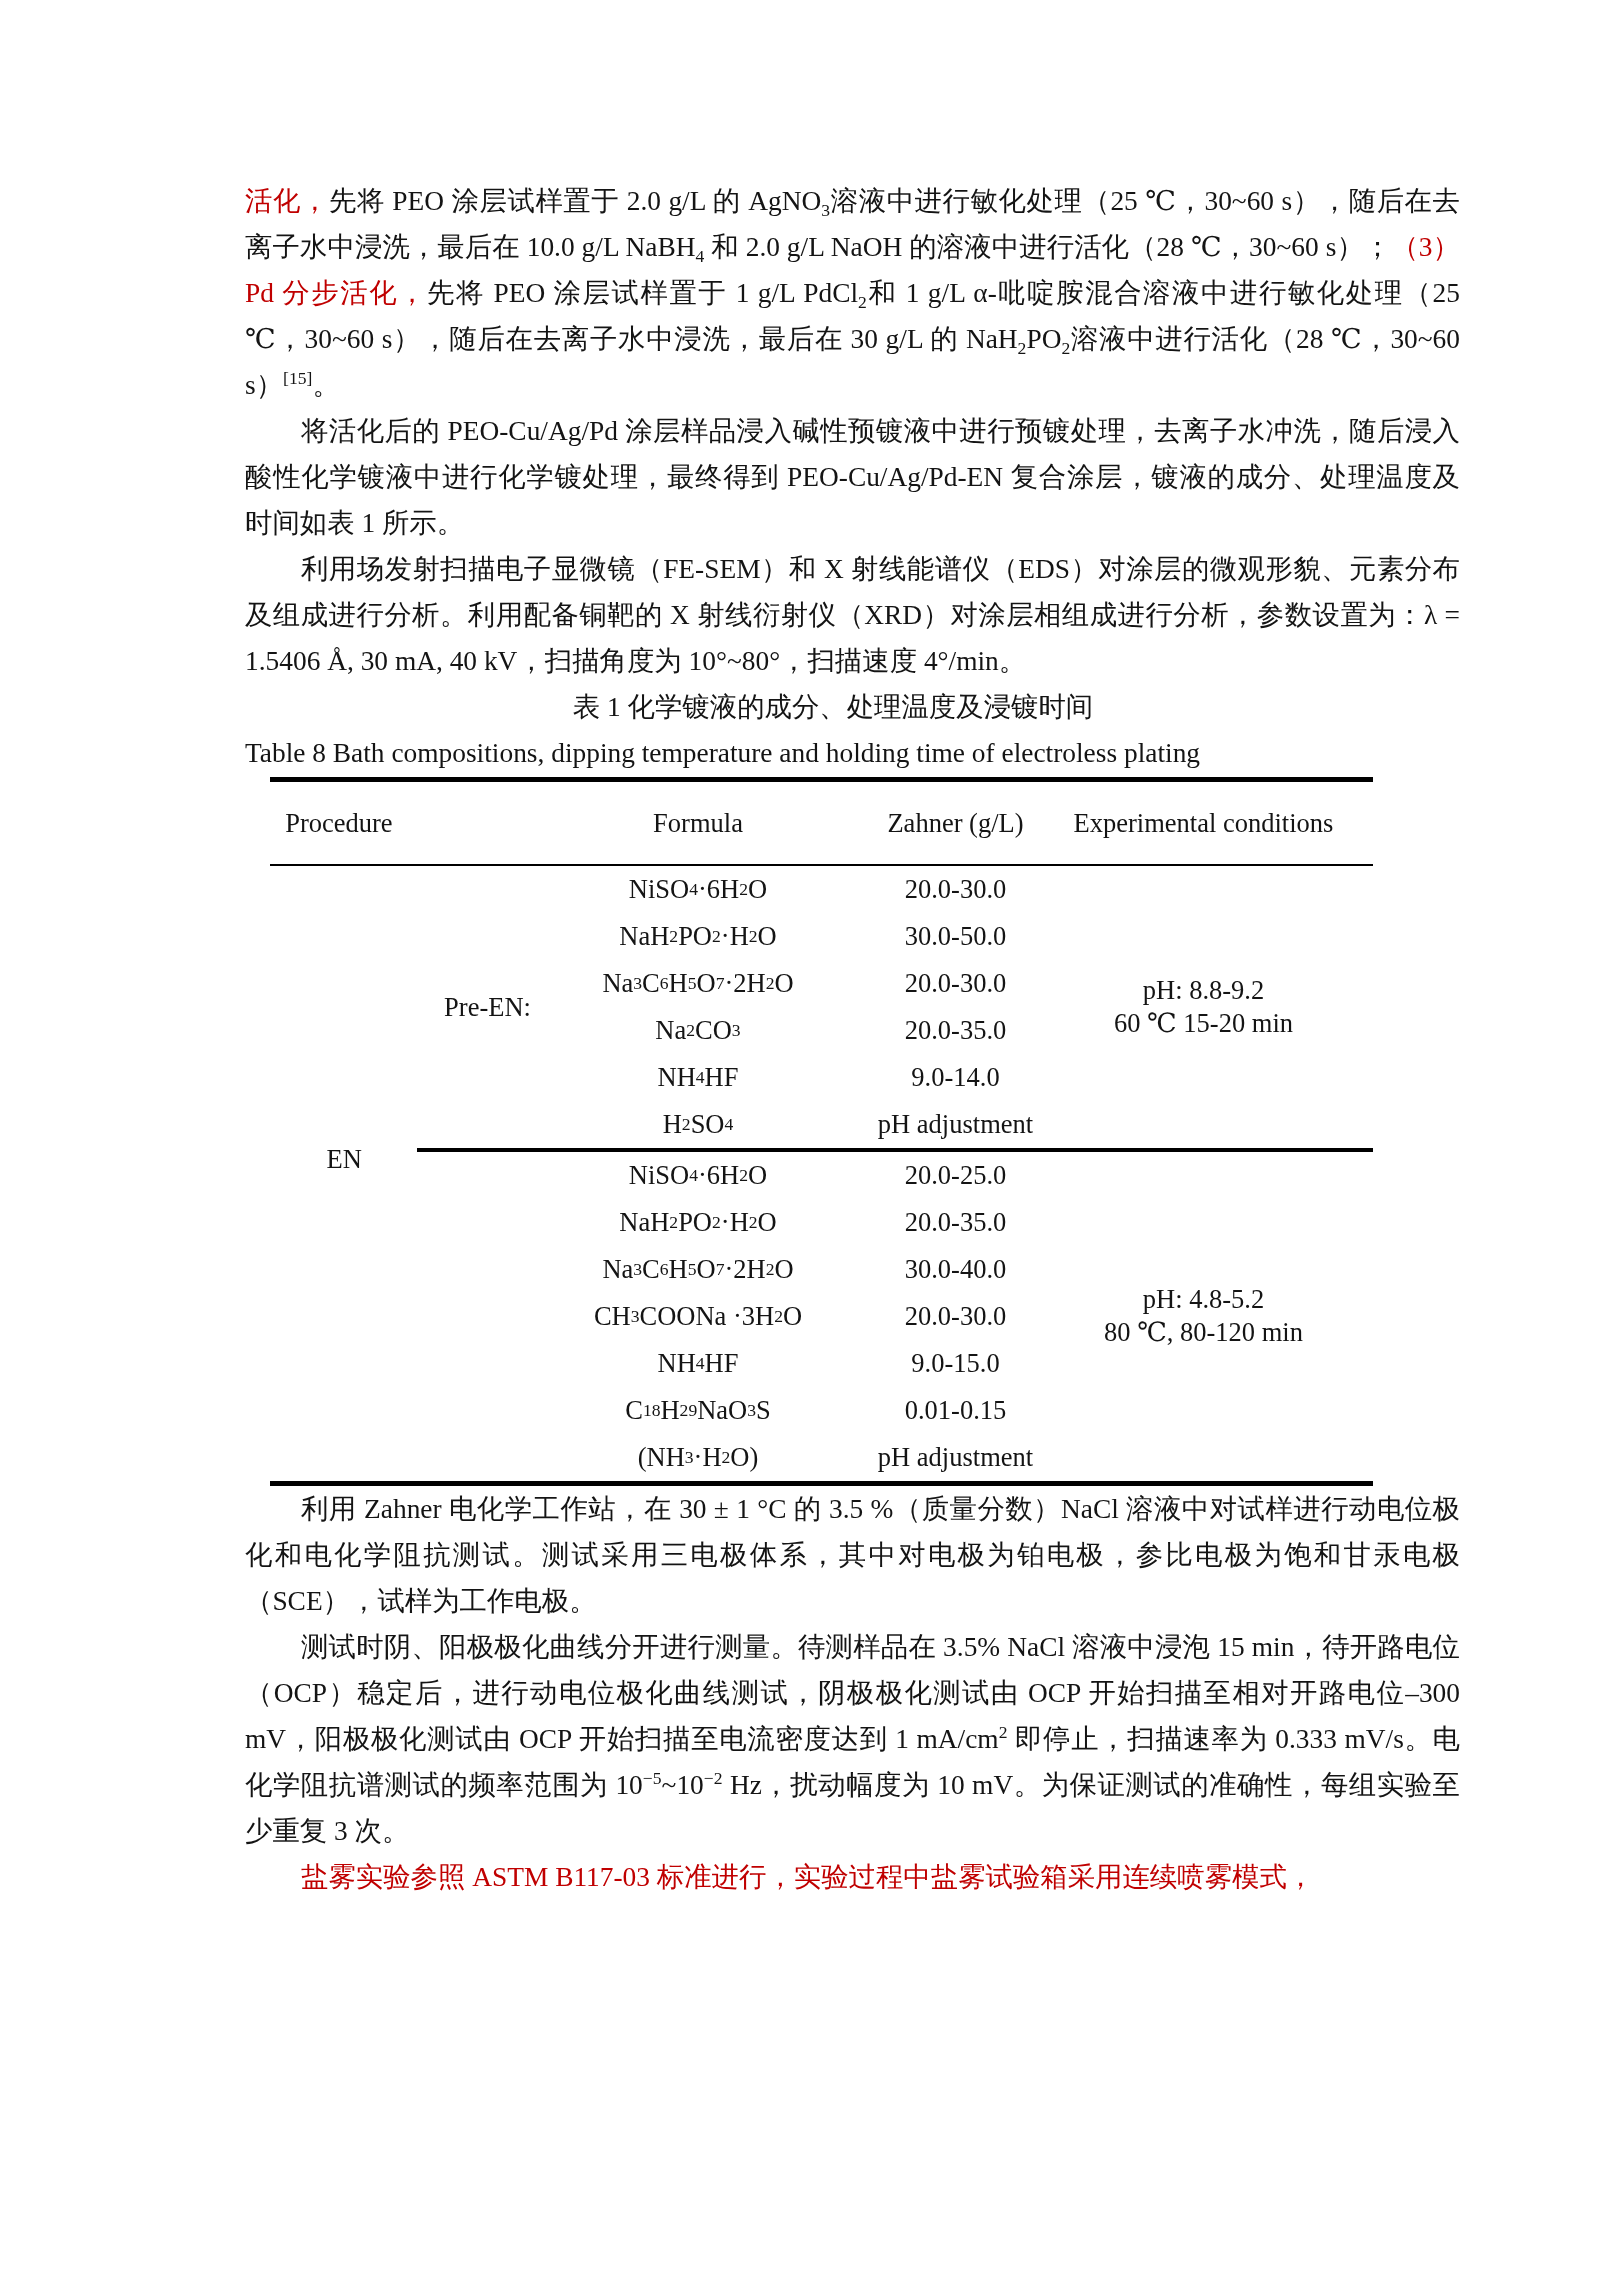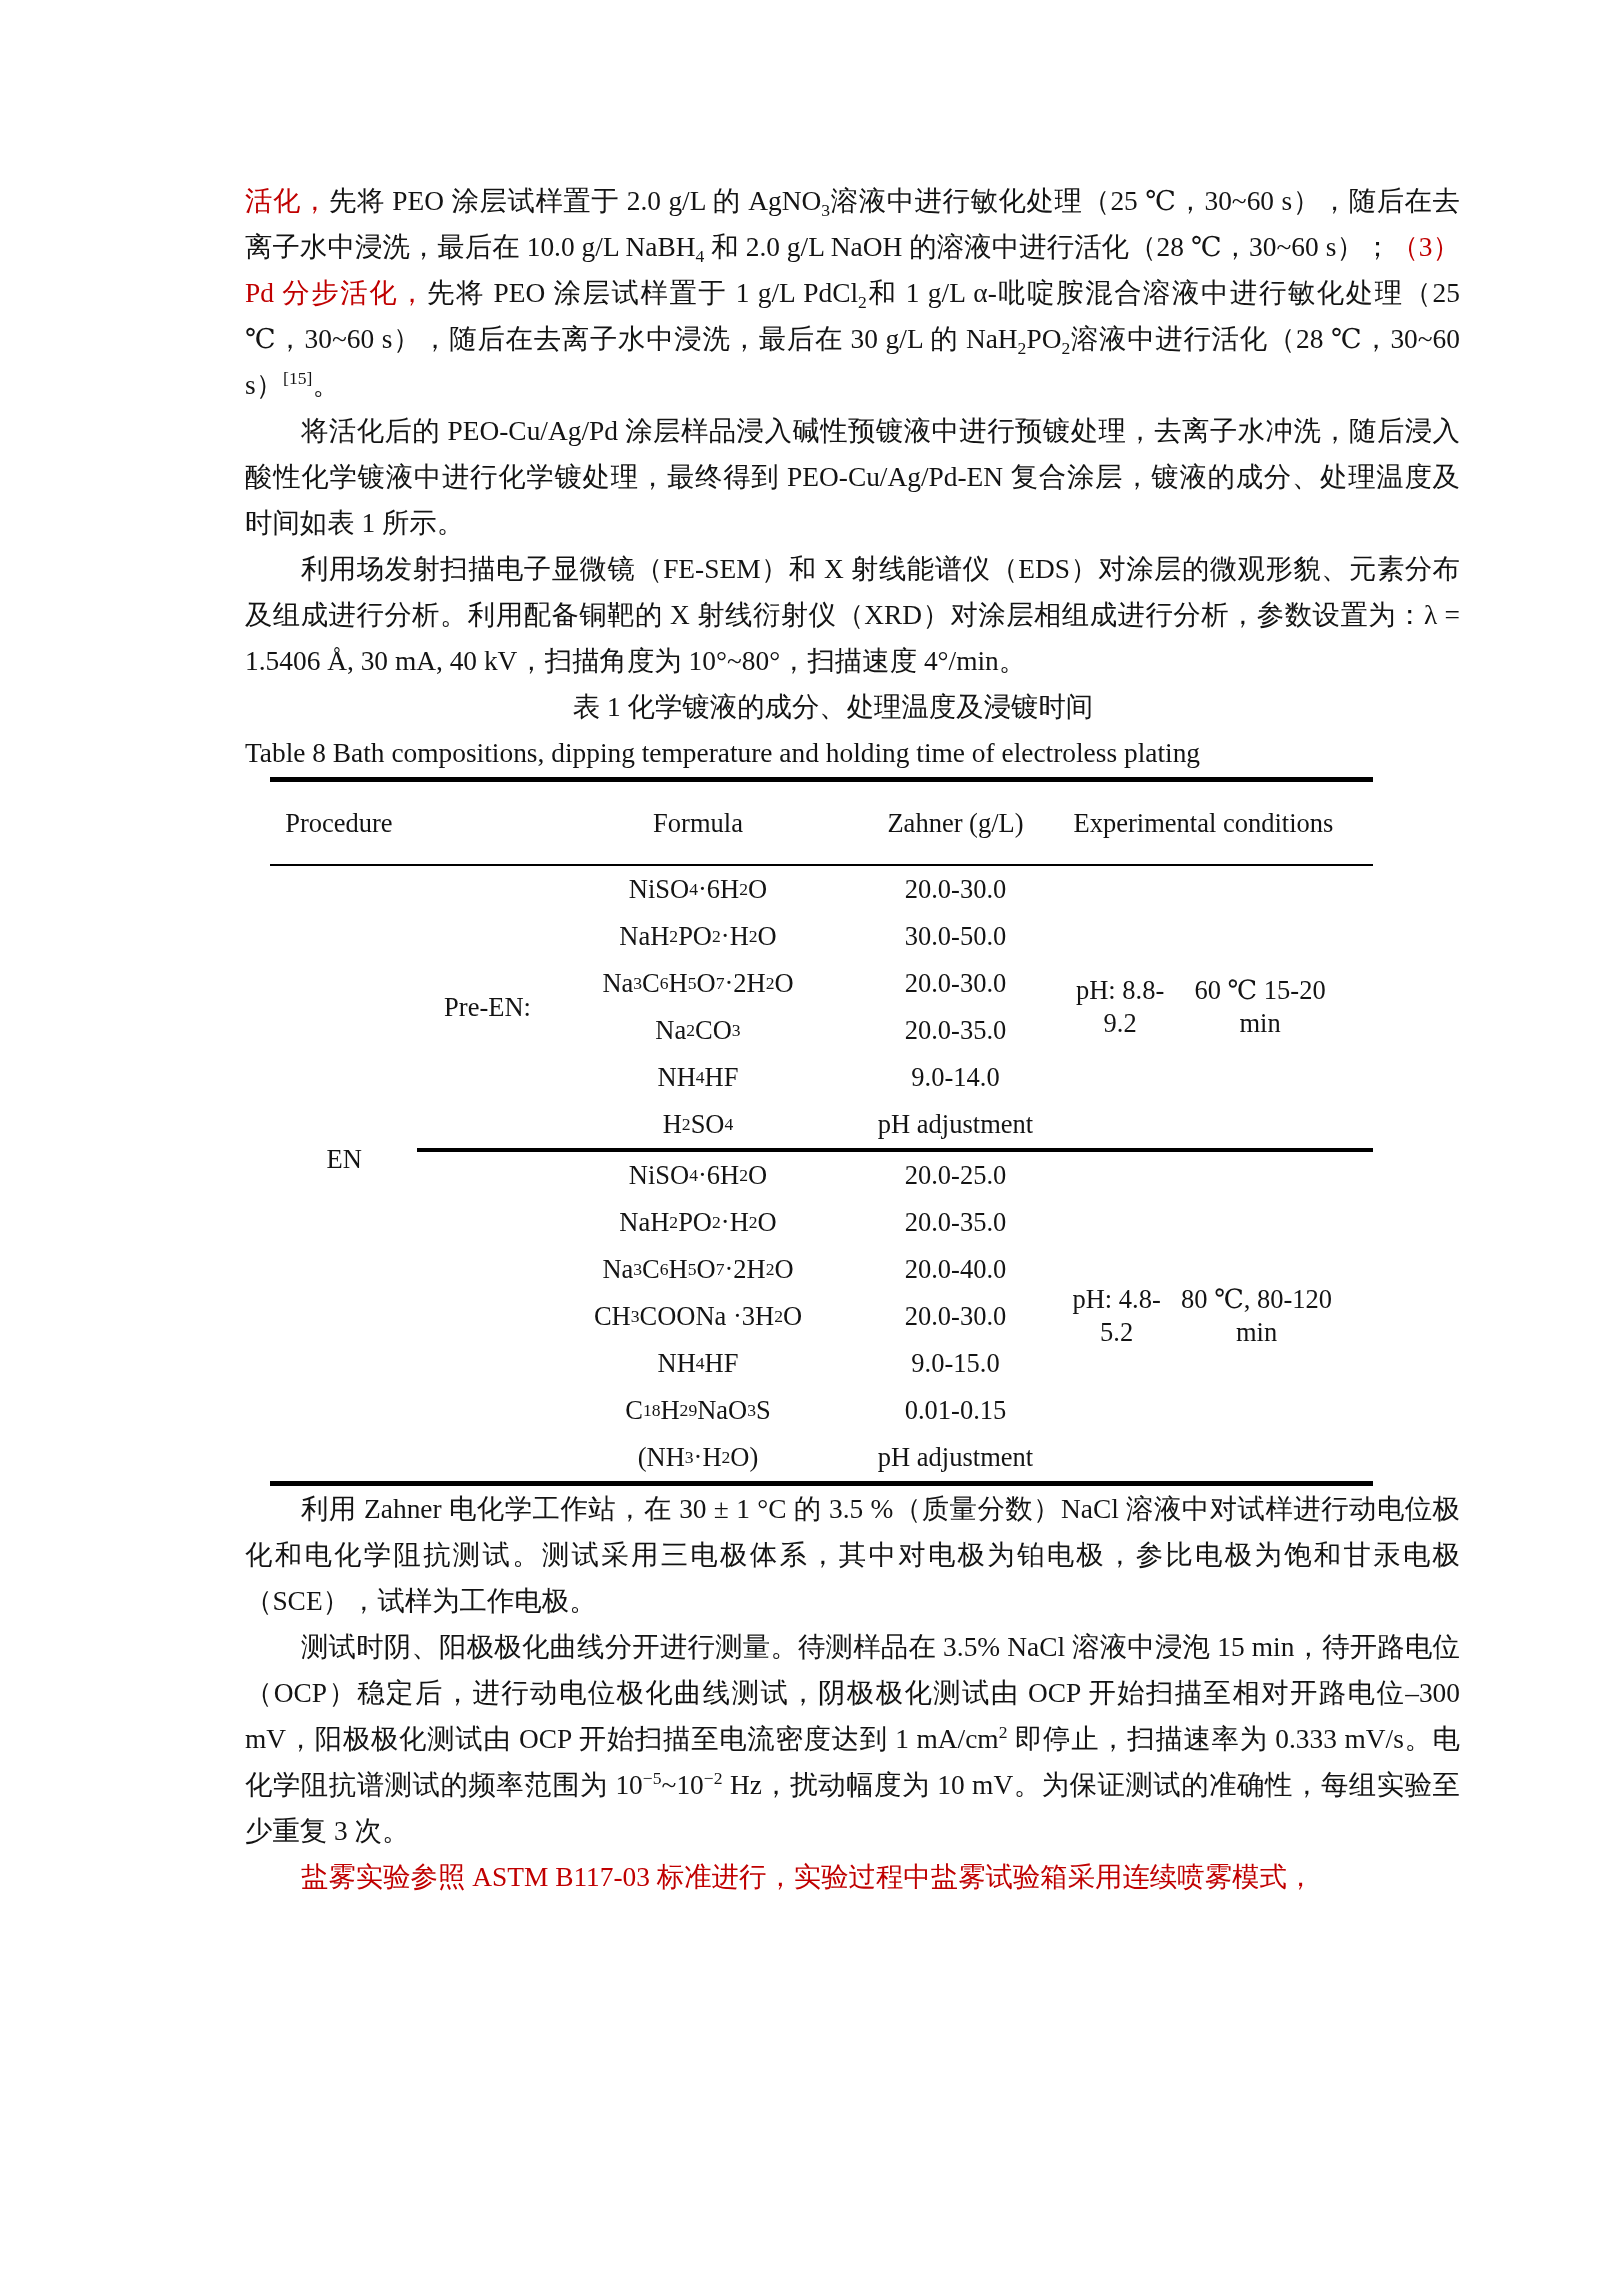--- a/index.html
+++ b/index.html
@@ -52,21 +52,21 @@
   .t-section{
     display:grid;
     grid-template-columns:279px 299px 216px 309px;
     grid-auto-rows:47px;
   }
   .t-cell{ display:flex; align-items:center; justify-content:center; }
   .t-cell.proc{ grid-column:1; padding-left:157px; }
   .t-cell.formula{ grid-column:2; }
   .t-cell.contentv{ grid-column:3; }
   .t-cell.cond{
-    grid-column:4; 
+    grid-column:4; flex-direction:column;
     line-height:33px; padding-right:29px; text-align:center;
   }
   .mid-rule{ height:3.9px; margin-left:147px; background:#000; }
   .group-label{
     position:absolute; left:57px; top:276px;
     line-height:35px;
   }
 </style>
 </head>
 <body>
@@ -179,21 +179,21 @@
               <span>C</span>
               <sub>6</sub>
               <span>H</span>
               <sub>5</sub>
               <span>O</span>
               <sub>7</sub>
               <span>·2H</span>
               <sub>2</sub>
               <span>O</span>
             </div>
-            <div class="t-cell contentv" style="grid-row: 3;">20.0-40.0</div>
+            <div class="t-cell contentv" style="grid-row: 3;">30.0-40.0</div>
             <div class="t-cell formula" style="grid-row: 4;">
               <span>CH</span>
               <sub>3</sub>
               <span>COONa ·3H</span>
               <sub>2</sub>
               <span>O</span>
             </div>
             <div class="t-cell contentv" style="grid-row: 4;">20.0-30.0</div>
             <div class="t-cell formula" style="grid-row: 5;">
               <span>NH</span>

